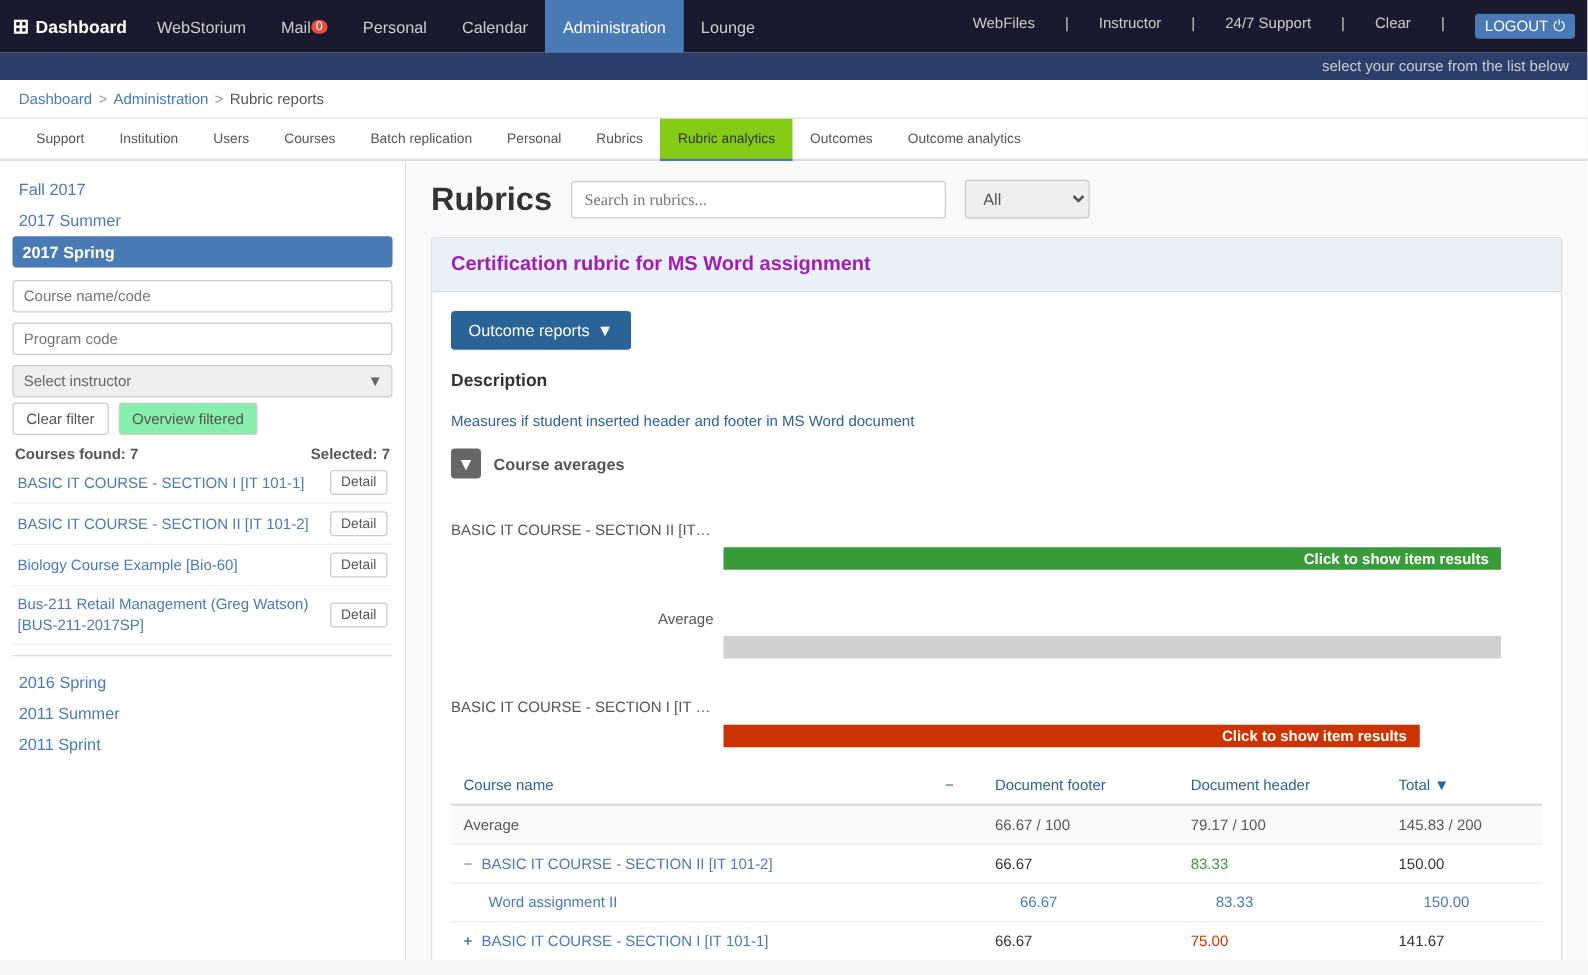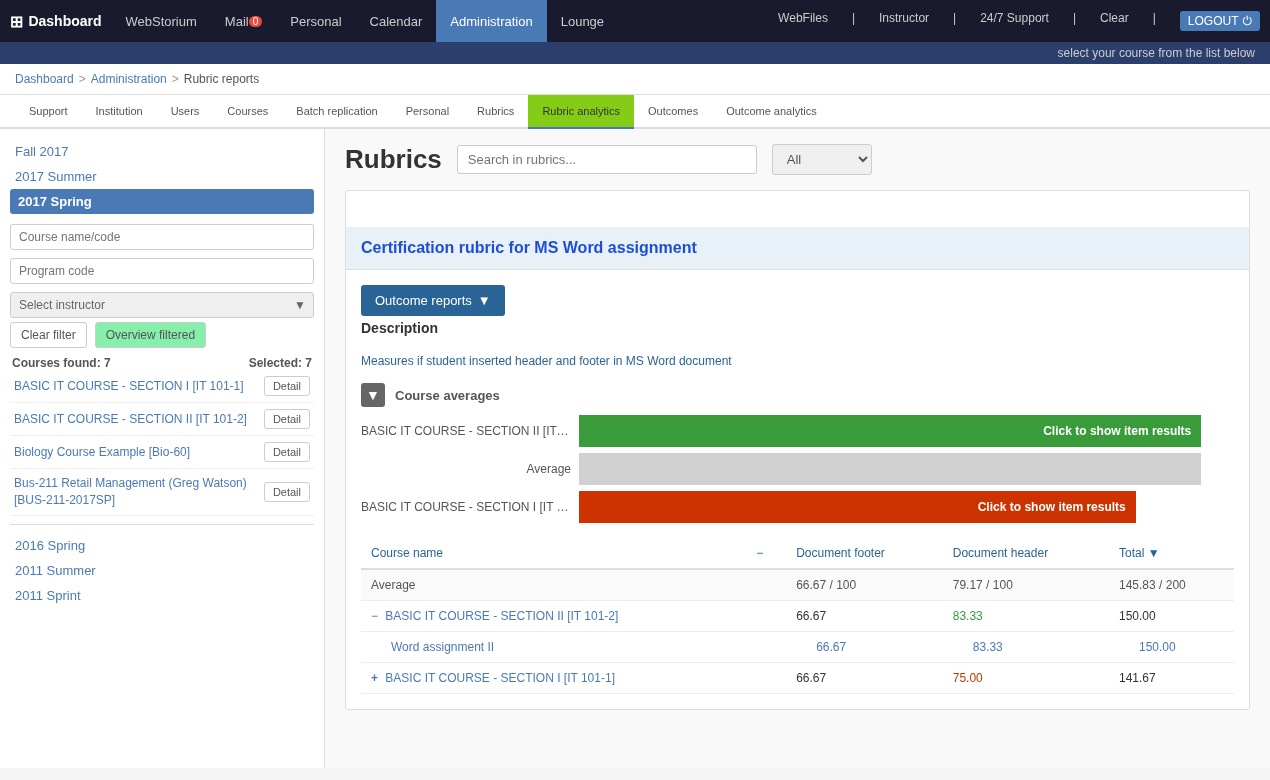--- a/index.html
+++ b/index.html
@@ -250,60 +250,60 @@
       color: #333;
     }
     .search-rubrics {
       flex: 1;
       padding: 6px 10px;
       border: 1px solid #ccc;
       border-radius: 3px;
       font-size: 13px;
       color: #999;
       max-width: 300px;
+      font-family: Liberation Serif, serif;
     }
     .filter-select {
       padding: 6px 10px;
       border: 1px solid #ccc;
       border-radius: 3px;
       font-size: 13px;
       color: #555;
       min-width: 100px;
     }
 
     
     .rubric-panel {
       background: #fff;
       border: 1px solid #ddd;
       border-radius: 3px;
     }
     .rubric-panel-title {
       background: #e8f0f8;
       padding: 12px 15px;
       font-size: 16px;
-      color: #1d4ed8;
+      color: #a21caf;
       font-weight: bold;
       border-bottom: 1px solid #ddd;
-      margin-top: 36px;
     }
     .rubric-panel-body {
       padding: 15px;
     }
     .outcome-reports-btn {
       background: #2a6496;
       color: #fff;
       border: none;
       padding: 8px 14px;
       border-radius: 3px;
       font-size: 13px;
       cursor: pointer;
       display: inline-flex;
       align-items: center;
       gap: 6px;
-      margin-bottom: 4px;
+      margin-bottom: 16px;
     }
     .description-heading {
       font-size: 14px;
       font-weight: bold;
       color: #333;
       margin-bottom: 18px;
     }
     .description-text {
       font-size: 12px;
       color: #2a6496;
@@ -352,22 +352,23 @@
       width: 210px;
       text-align: right;
       font-size: 12px;
       color: #555;
       white-space: nowrap;
       overflow: hidden;
       text-overflow: ellipsis;
     }
     .chart-bar-wrap {
       flex: 1;
-      height: 32px;
+      height: 18px;
       position: relative;
+      margin-top: 47px;
     }
     .chart-bar {
       height: 100%;
       display: flex;
       align-items: center;
       justify-content: flex-end;
       padding-right: 10px;
       color: #fff;
       font-size: 12px;
       font-weight: bold;

